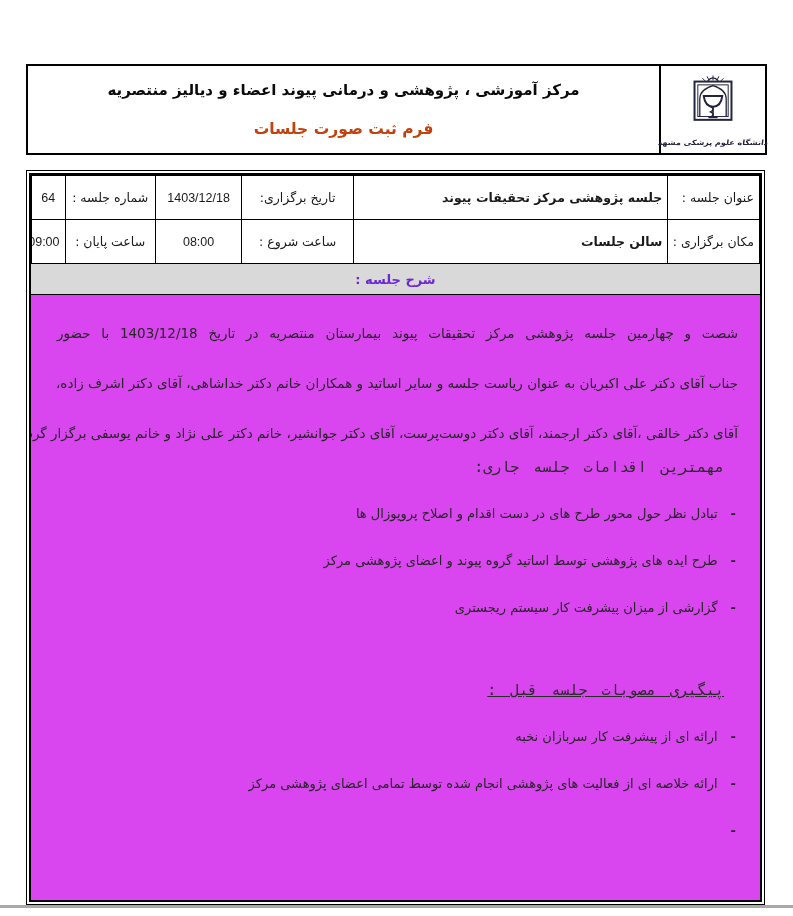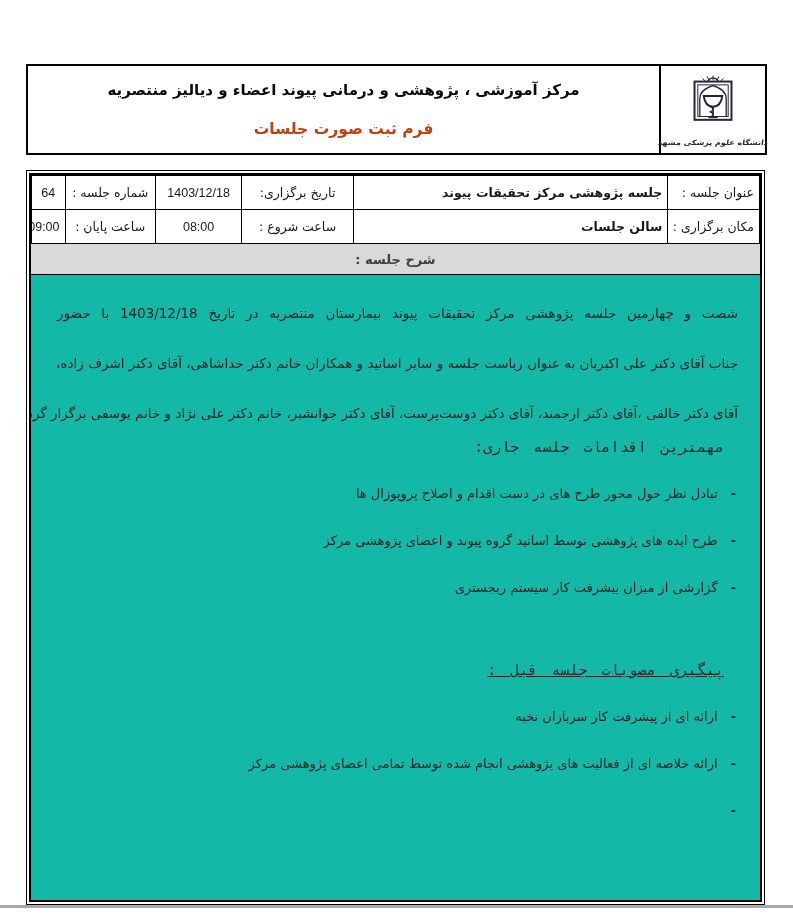--- a/index.html
+++ b/index.html
@@ -55,47 +55,47 @@
     height: 100%;
     border: 2px solid #000;
     display: flex; flex-direction: column;
     overflow: hidden;
   }
 
   
   table.info-table { width: 100%; border-collapse: collapse; table-layout: fixed; }
   table.info-table td {
     border: 1px solid #000;
-    height: 34px;
+    height: 44px;
     font-size: 12.5px;
     vertical-align: middle;
     padding: 0 5px;
     overflow: hidden; white-space: nowrap;
   }
   td.lbl { font-weight: normal; }
   td.lbl-right { text-align: right; padding-right: 7px; }
   td.lbl-center { text-align: center; }
   td.val { text-align: center; font-weight: normal; font-family: "Liberation Sans","DejaVu Sans",sans-serif; font-size: 12.5px; }
   td.val-bold { text-align: right; font-weight: bold; }
   col.c-lbl1 { width: 12.6%; } col.c-main { width: 43.2%; }
   col.c-lbl2 { width: 15.3%; } col.c-val2 { width: 11.9%; }
   col.c-lbl3 { width: 12.4%; } col.c-val3 { width: 4.6%; }
 
   
   .desc-bar {
     height: 31px;
     background: #d9d9d9;
     border-bottom: 1px solid #000;
     display: flex; align-items: center; justify-content: center;
-    font-size: 13px; font-weight: bold; color: #404040;
+    font-size: 13px; font-weight: bold; color: #6d28d9;
     flex: 0 0 auto;
   }
 
   
-  .body-area { flex: 1; background: #14b8a6; padding: 0 22px 0 26px; }
+  .body-area { flex: 1; background: #d946ef; padding: 0 22px 0 26px; }
   .paragraph { padding-top: 13px; }
   .paragraph .pline {
     height: 50px; line-height: 50px;
     font-size: 13.5px; color: #262626;
     text-align: justify; text-align-last: justify;
     white-space: nowrap;
   }
   .section-heading {
     font-size: 15px; color: #2b2b2b;
     letter-spacing: 2.5px; word-spacing: 5px;

